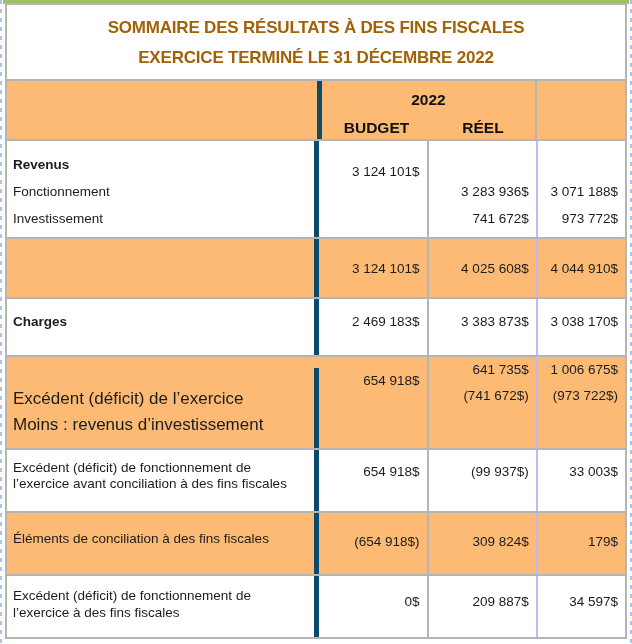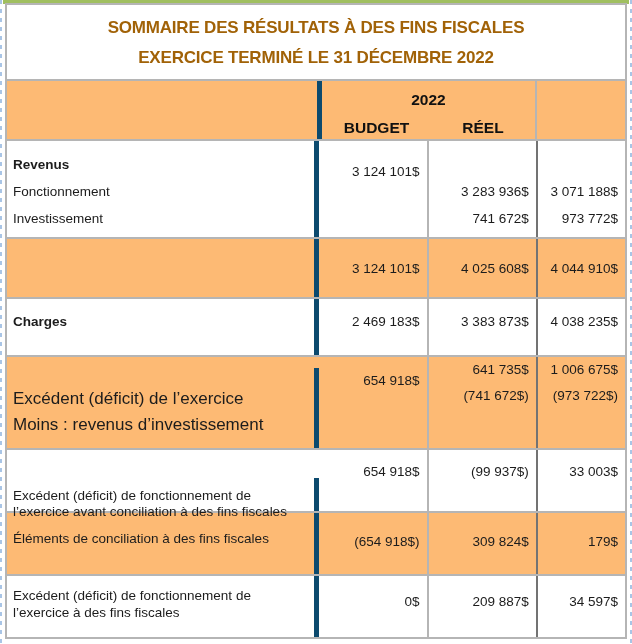--- a/index.html
+++ b/index.html
@@ -18,21 +18,21 @@
 
   .tbl{
     position:absolute;left:5px;top:3px;width:622px;
     border:2px solid #b5b5b5;box-sizing:border-box;background:#fff;
   }
   .sec{display:flex;box-sizing:border-box;border-bottom:2px solid #b5b5b5;}
   .sec.last{border-bottom:none;}
   .cell{box-sizing:border-box;}
   .c-label{width:315px;border-right:5px solid #0c4a6e;padding-left:6px;padding-right:6px;}
   .c-budget{width:110px;border-right:2px solid #b5b5b5;}
-  .c-reel{width:110px;border-right:2px solid #737373;}
+  .c-reel{width:110px;border-right:2px solid #c4b5fd;}
   .c-2021{width:88px;}
   .c-group{width:215px;border-right:2px solid #b5b5b5;}
   .val{text-align:right;padding-right:7px;font-size:13.5px;white-space:nowrap;}
   .shade{background:#fdba74;}
 
   
   .sec.title-sec{display:block;height:76px;text-align:center;background:#fff;}
   .title-line{font-weight:bold;font-size:17px;letter-spacing:-0.2px;line-height:30px;color:#a16207;}
   .title-sec .inner{padding-top:8px;}
 
@@ -56,21 +56,21 @@
   .sec.charges-sec{height:58px;}
   .charges-sec .c-label{padding-top:14px;font-size:13.5px;line-height:18px;}
   .charges-sec .val{padding-top:14px;line-height:18px;}
 
   .sec.exced-sec{height:93px;}
   .exced-sec .c-label{padding-top:18px;line-height:26px;font-size:17px;margin-top:11px;}
   .exced-sec .c-budget{padding-top:15px;line-height:18px;}
   .exced-sec .twoline{line-height:26px;}
 
   .sec.avant-sec{height:63px;}
-  .avant-sec .c-label{padding-top:10px;line-height:15.5px;font-size:13.5px;margin-top:28px;}
+  .avant-sec .c-label{padding-top:10px;line-height:15.5px;font-size:13.5px;}
   .avant-sec .val{padding-top:13px;line-height:18px;}
 
   .sec.elem-sec{height:63px;}
   .elem-sec .c-label{padding-top:17px;line-height:18px;font-size:13.5px;}
   .elem-sec .val{padding-top:20px;line-height:18px;}
 
   .sec.final-sec{height:61px;}
   .final-sec .c-label{padding-top:11px;line-height:17px;font-size:13.5px;}
   .final-sec .val{padding-top:17px;line-height:18px;}
 </style>
@@ -123,21 +123,21 @@
       <div class="cell c-label"></div>
       <div class="cell c-budget val">3 124 101$</div>
       <div class="cell c-reel val">4 025 608$</div>
       <div class="cell c-2021 val">4 044 910$</div>
     </div>
 
     <div class="sec charges-sec">
       <div class="cell c-label bold">Charges</div>
       <div class="cell c-budget val">2 469 183$</div>
       <div class="cell c-reel val">3 383 873$</div>
-      <div class="cell c-2021 val">4 038 235$</div>
+      <div class="cell c-2021 val">3 038 170$</div>
     </div>
 
     <div class="sec exced-sec shade">
       <div class="cell c-label">
         <div>Excédent (déficit) de l’exercice</div>
         <div>Moins : revenus d’investissement</div>
       </div>
       <div class="cell c-budget val">654 918$</div>
       <div class="cell c-reel val twoline">
         <div>641 735$</div>

